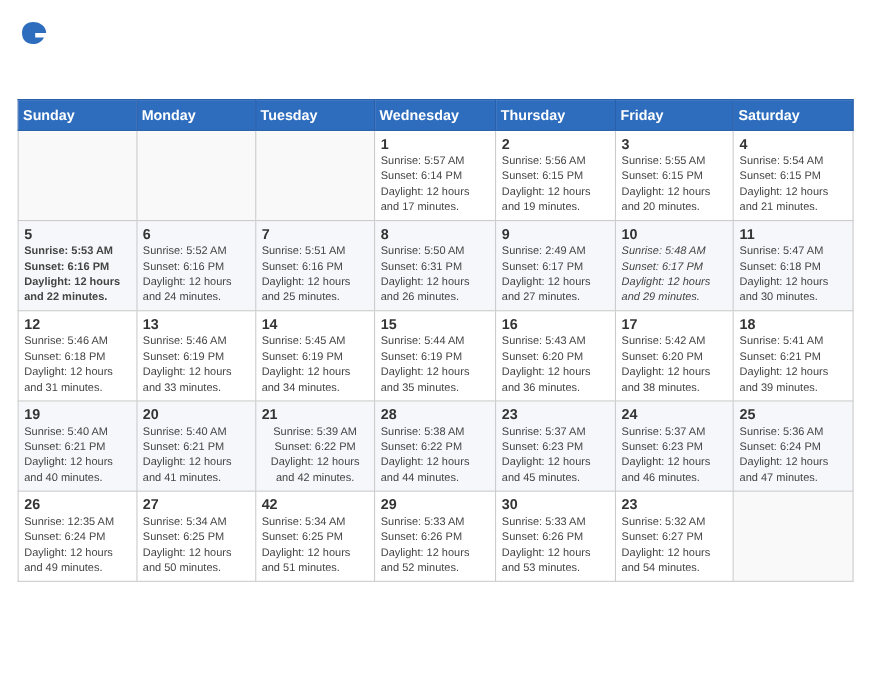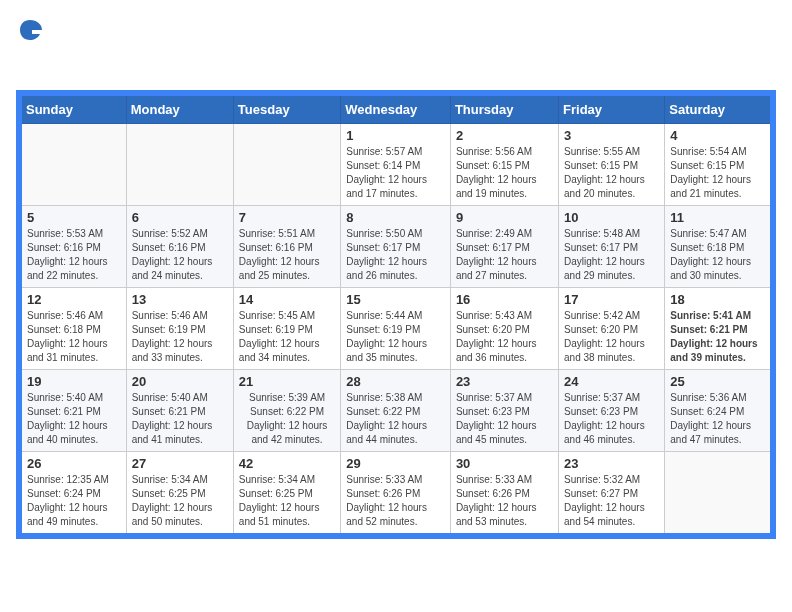--- a/index.html
+++ b/index.html
@@ -26,21 +26,21 @@
     .logo-icon {
       width: 28px;
       height: 28px;
     }
     .title-block { text-align: right; }
     .title-block h1 { font-size: 32px; font-weight: bold; color: #333; }
     .title-block h2 { font-size: 16px; font-weight: normal; color: #555; }
     .calendar {
       width: 100%;
       border-collapse: collapse;
-      border: 6px solid #3b82f6;
+      border: 1px solid #3b82f6;
       margin-top: 46px;
     }
     .calendar thead tr th {
       background-color: #2e6dbe;
       color: #fff;
       font-size: 13px;
       font-weight: bold;
       padding: 6px 4px;
       text-align: left;
       border: 1px solid #2a5faa;
@@ -135,21 +135,21 @@
           <span class="day-number">4</span>
           <div class="day-info" style="white-space: pre-line;">Sunrise: 5:54 AM
 Sunset: 6:15 PM
 Daylight: 12 hours
 and 21 minutes.</div>
         </td>
       </tr>
       <tr>
         <td>
           <span class="day-number">5</span>
-          <div class="day-info" style="white-space: pre-line;">Sunrise: 5:53 AM
+          <div class="day-info" style="white-space: pre-line; font-weight: bold;">Sunrise: 5:53 AM
 Sunset: 6:16 PM
 Daylight: 12 hours
 and 22 minutes.</div>
         </td>
         <td>
           <span class="day-number">6</span>
           <div class="day-info" style="white-space: pre-line;">Sunrise: 5:52 AM
 Sunset: 6:16 PM
 Daylight: 12 hours
 and 24 minutes.</div>
@@ -157,34 +157,34 @@
         <td>
           <span class="day-number">7</span>
           <div class="day-info" style="white-space: pre-line;">Sunrise: 5:51 AM
 Sunset: 6:16 PM
 Daylight: 12 hours
 and 25 minutes.</div>
         </td>
         <td>
           <span class="day-number">8</span>
           <div class="day-info" style="white-space: pre-line;">Sunrise: 5:50 AM
-Sunset: 6:17 PM
+Sunset: 6:31 PM
 Daylight: 12 hours
 and 26 minutes.</div>
         </td>
         <td>
           <span class="day-number">9</span>
           <div class="day-info" style="white-space: pre-line;">Sunrise: 2:49 AM
 Sunset: 6:17 PM
 Daylight: 12 hours
 and 27 minutes.</div>
         </td>
         <td>
           <span class="day-number">10</span>
-          <div class="day-info" style="white-space: pre-line;">Sunrise: 5:48 AM
+          <div class="day-info" style="white-space: pre-line; font-style: italic;">Sunrise: 5:48 AM
 Sunset: 6:17 PM
 Daylight: 12 hours
 and 29 minutes.</div>
         </td>
         <td>
           <span class="day-number">11</span>
           <div class="day-info" style="white-space: pre-line;">Sunrise: 5:47 AM
 Sunset: 6:18 PM
 Daylight: 12 hours
 and 30 minutes.</div>
@@ -228,21 +228,21 @@
         </td>
         <td>
           <span class="day-number">17</span>
           <div class="day-info" style="white-space: pre-line;">Sunrise: 5:42 AM
 Sunset: 6:20 PM
 Daylight: 12 hours
 and 38 minutes.</div>
         </td>
         <td>
           <span class="day-number">18</span>
-          <div class="day-info" style="white-space: pre-line; font-weight: bold;">Sunrise: 5:41 AM
+          <div class="day-info" style="white-space: pre-line;">Sunrise: 5:41 AM
 Sunset: 6:21 PM
 Daylight: 12 hours
 and 39 minutes.</div>
         </td>
       </tr>
       <tr>
         <td>
           <span class="day-number">19</span>
           <div class="day-info" style="white-space: pre-line;">Sunrise: 5:40 AM
 Sunset: 6:21 PM

